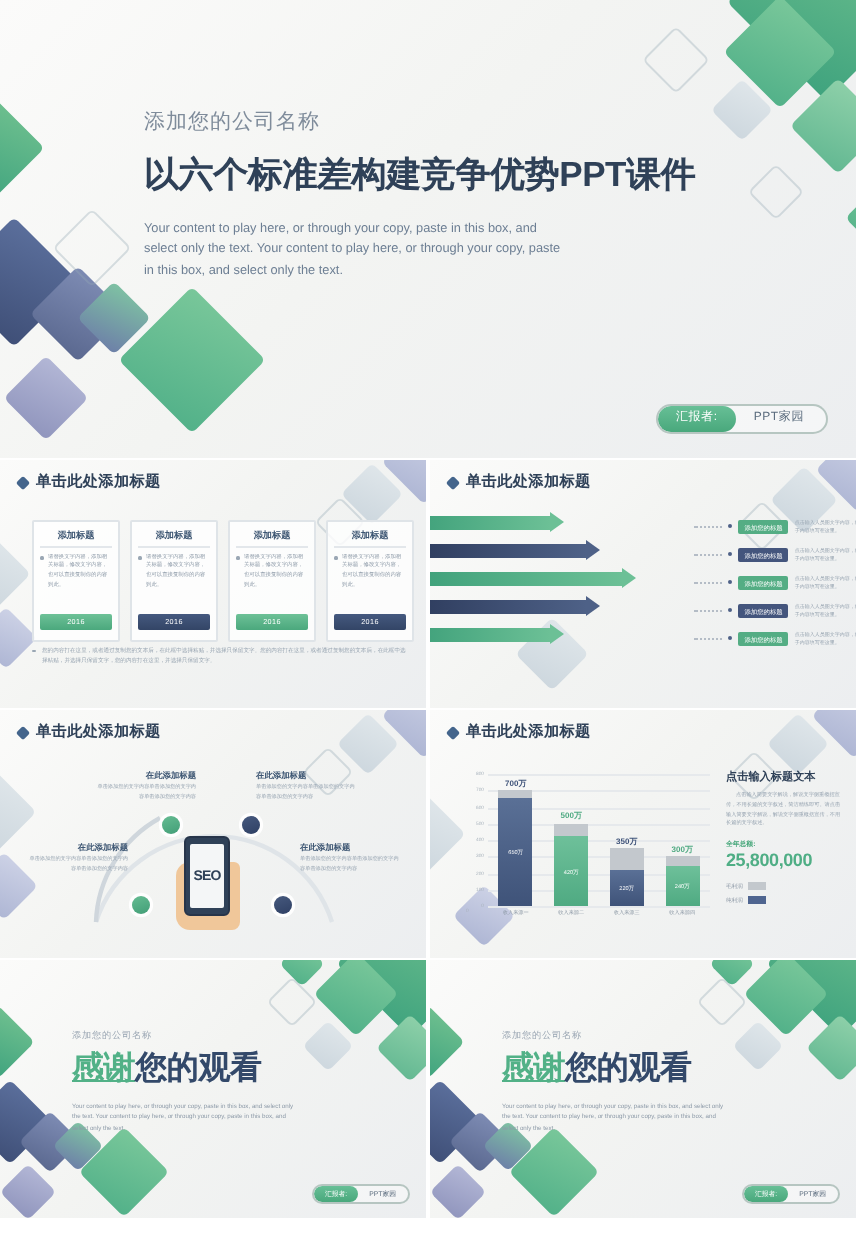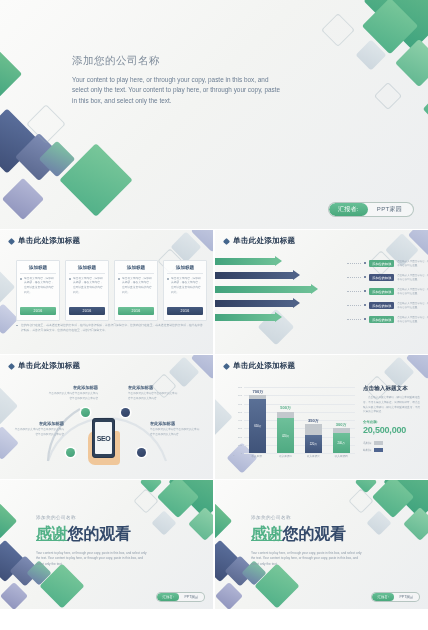--- a/index.html
+++ b/index.html
@@ -156,20 +156,21 @@
     <div class="dia g1" style="left:-26px;top:54px;width:40px;height:40px;"></div>
     <div class="dia b1" style="left:-16px;top:118px;width:46px;height:46px;"></div>
     <div class="dia b2" style="left:22px;top:140px;width:34px;height:34px;"></div>
     <div class="dia mix" style="left:44px;top:146px;width:26px;height:26px;"></div>
     <div class="dia g2" style="left:70px;top:154px;width:52px;height:52px;"></div>
     <div class="dia out" style="left:32px;top:110px;width:26px;height:26px;"></div>
     <div class="dia p1" style="left:8px;top:184px;width:30px;height:30px;"></div>
 
     <div class="hero-txt">
       <div class="company">添加您的公司名称</div>
+      <div class="htitle">以六个标准差构建竞争优势PPT课件</div>
       <div class="hbody">Your content to play here, or through your copy, paste in this box, and select only the text. Your content to play here, or through your copy, paste in this box, and select only the text.</div>
     </div>
 
     <div class="badge">
       <div class="a">汇报者:</div>
       <div class="b">PPT家园</div>
     </div>
   </div>
 
   <div class="gap-v"></div>
@@ -406,21 +407,21 @@
           <div class="xlab">收入来源二</div>
           <div class="xlab">收入来源三</div>
           <div class="xlab">收入来源四</div>
         </div>
       </div>
 
       <div class="rpanel">
         <div class="rt">点击输入标题文本</div>
         <div class="rb">点击输入简要文字解说，解说文字侧重概括宣传，不用长篇的文字叙述，简洁精练即可。请点击输入简要文字解说，解说文字侧重概括宣传，不用长篇的文字叙述。</div>
         <div class="rl">全年总额:</div>
-        <div class="rv">20,500,000</div>
+        <div class="rv">25,800,000</div>
         <div class="leg">
           <span class="lt2">毛利润</span>
           <span class="sw" style="background:#c3c8cd;"></span>
         </div>
         <div class="leg">
           <span class="lt2">纯利润</span>
           <span class="sw" style="background:#4f6590;"></span>
         </div>
       </div>
     </div>

